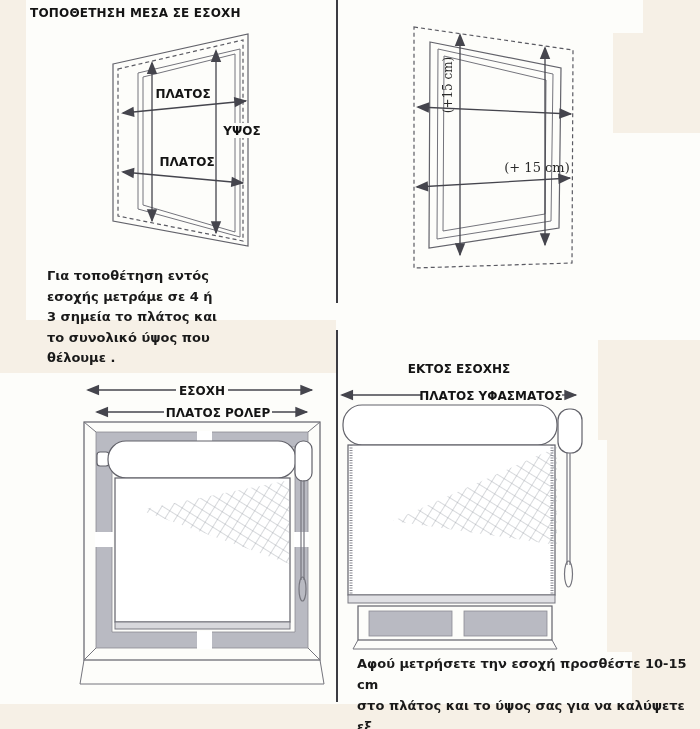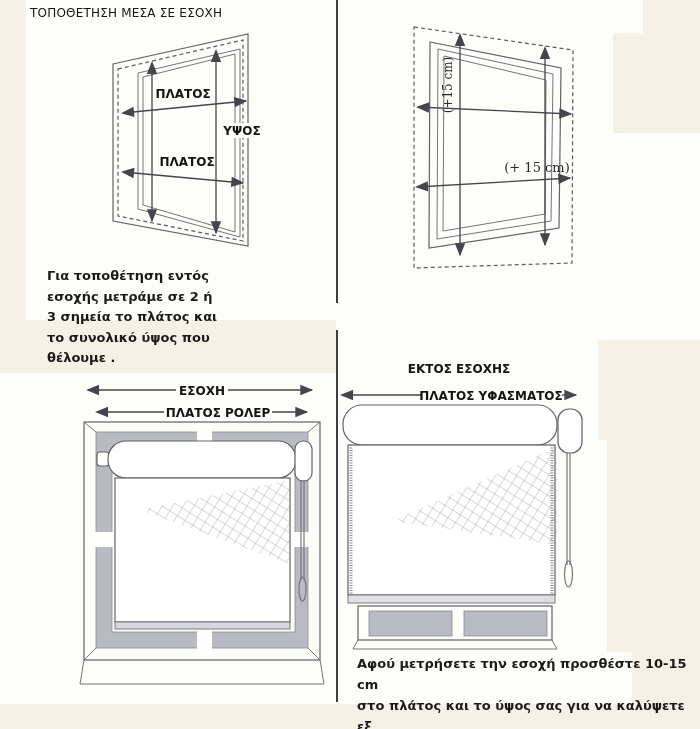--- a/index.html
+++ b/index.html
@@ -3,21 +3,21 @@
 <meta charset="utf-8">
 <style>
   html,body{margin:0;padding:0;}
   .page{
     position:relative;width:700px;height:729px;overflow:hidden;
     background:#fdfdfa;font-family:"DejaVu Sans",sans-serif;color:#171717;
   }
   .tint{position:absolute;background:#f6f0e6;}
   .divider{position:absolute;left:336px;width:2px;background:#3c3c42;}
   .title{
-    position:absolute;font-size:12px;font-weight:normal;letter-spacing:.2px;
+    position:absolute;font-size:12px;font-weight:bold;letter-spacing:.2px;
     color:#141414;white-space:nowrap;
   }
   .caption{
     position:absolute;font-size:13px;font-weight:bold;line-height:20.5px;
     color:#1a1a1a;white-space:pre-wrap;
   }
   svg{position:absolute;overflow:visible;}
   svg text{font-family:"DejaVu Sans",sans-serif;font-weight:bold;fill:#141414;}
   .serif-label{font-family:"DejaVu Serif","Liberation Serif",serif;font-weight:normal;fill:#2a2a2a;}
   .frame-line{fill:none;stroke:#62626a;stroke-width:1.2;}
@@ -66,21 +66,21 @@
     <line class="arrow-line" x1="121" y1="26" x2="121" y2="208" marker-start="url(#tl-s)" marker-end="url(#tl-e)"></line>
     <text x="88" y="73" font-size="12" text-anchor="middle">ΠΛΑΤΟΣ</text>
     <line class="arrow-line" x1="28" y1="88" x2="151" y2="76" marker-start="url(#tl-s)" marker-end="url(#tl-e)"></line>
     <rect x="124" y="98" width="46" height="15" fill="#fdfdfa"></rect>
     <text x="147" y="110" font-size="12" text-anchor="middle">ΥΨΟΣ</text>
     <text x="92" y="141" font-size="12" text-anchor="middle">ΠΛΑΤΟΣ</text>
     <line class="arrow-line" x1="28" y1="147" x2="148" y2="158" marker-start="url(#tl-s)" marker-end="url(#tl-e)"></line>
   </svg>
 
   <div class="caption" style="left:47px;top:266px;width:210px">Για τοποθέτηση εντός
-εσοχής μετράμε σε 2 ή
+εσοχής μετράμε σε 4 ή
 3 σημεία το πλάτος και
 το συνολικό ύψος που
 θέλουμε .</div>
 
 
   <svg width="190" height="255" viewBox="0 0 190 255" style="left:398px;top:18px">
     <defs>
       <marker id="tr-s" orient="auto" markerWidth="11" markerHeight="9" refX="1.5" refY="4.5">
         <path d="M10,0.5 L0,4.5 L10,8.5 z" fill="#45454d"></path>
       </marker>

